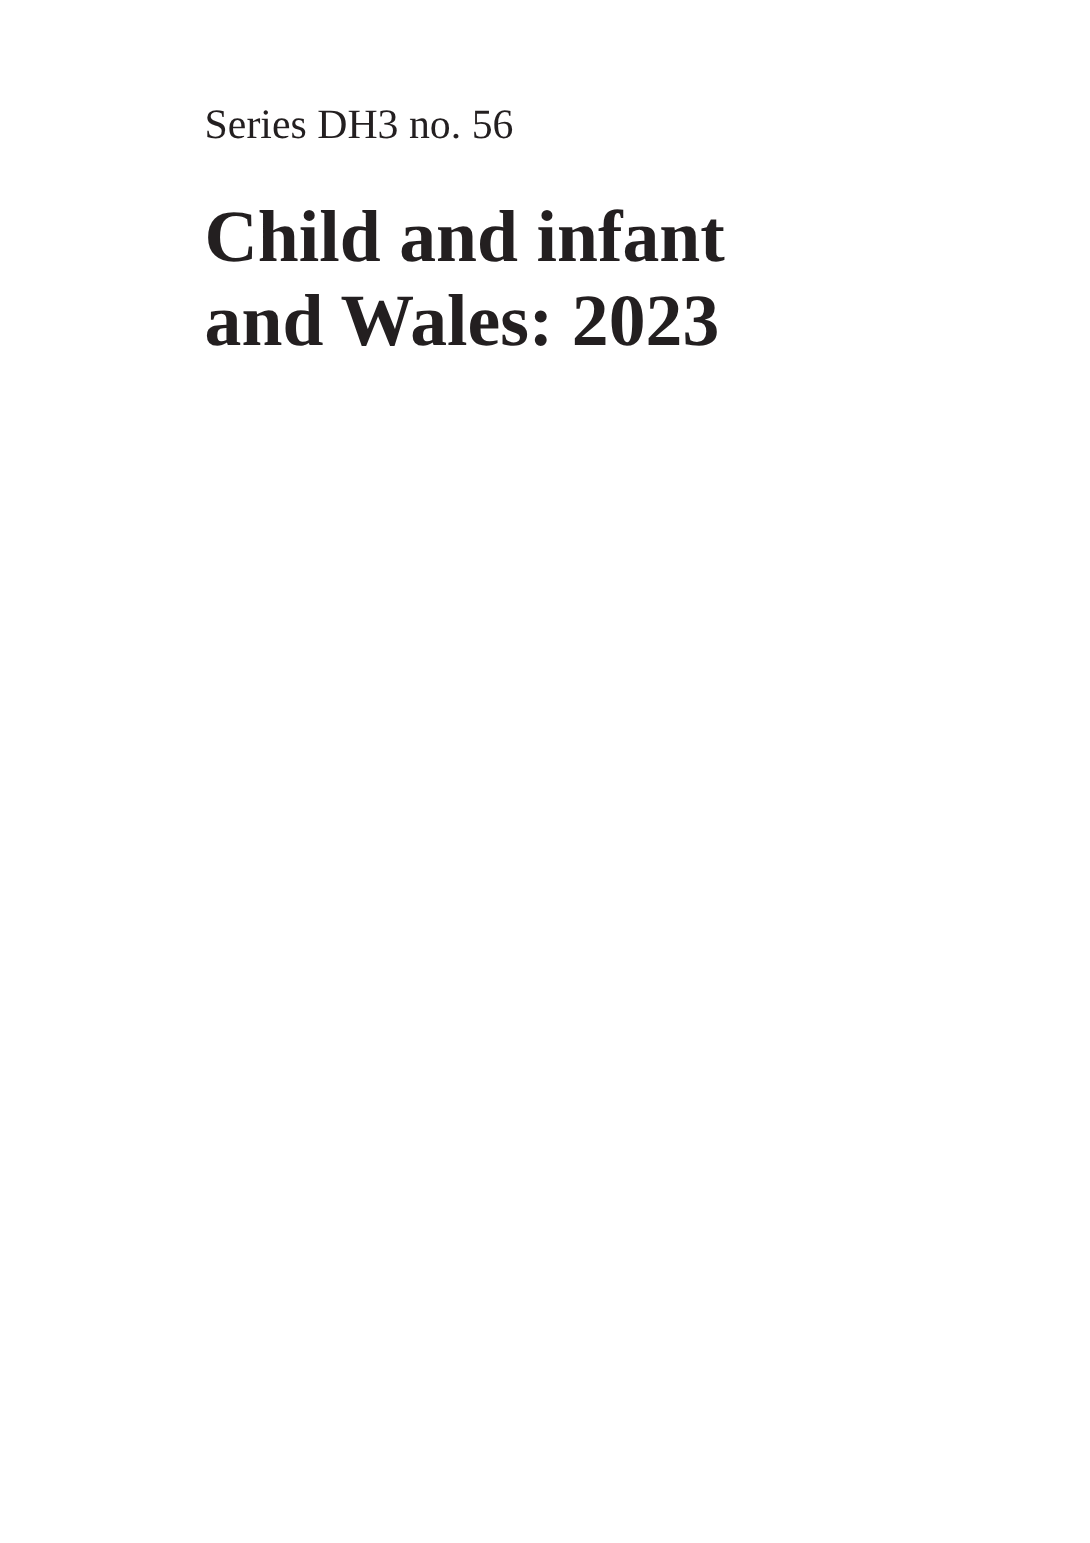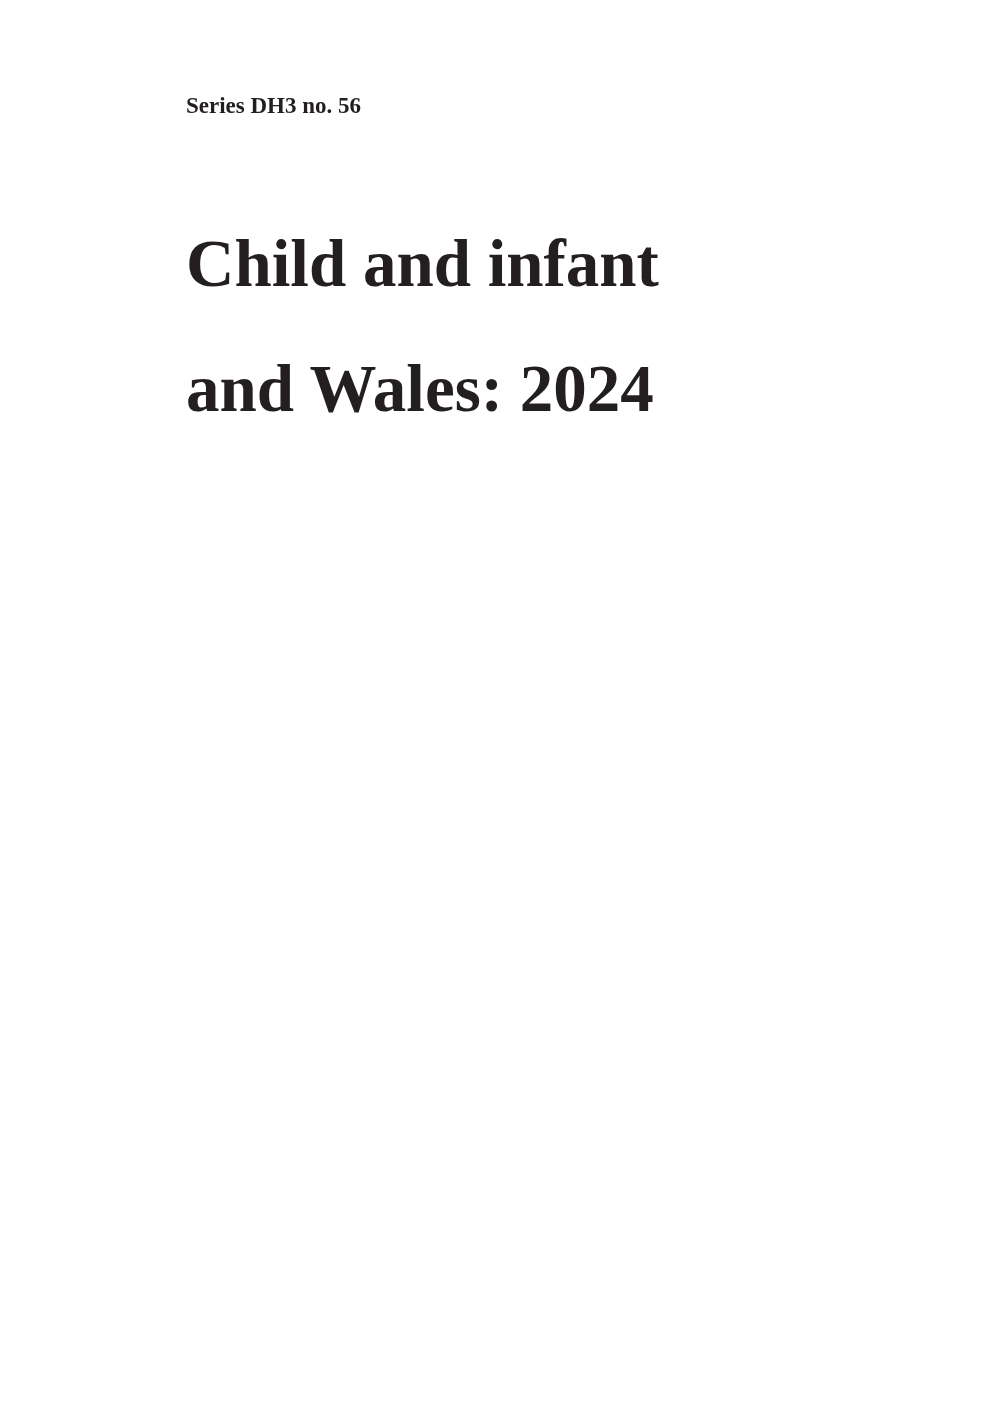--- a/index.html
+++ b/index.html
@@ -17,47 +17,46 @@
   .page {
     position: absolute;
     inset: 0;
     background: #ffffff;
   }
   .series-label {
     position: absolute;
     left: 186px;
     top: 94px;
     font-family: "Liberation Serif", "DejaVu Serif", serif;
-    font-weight: 700;
-    font-size: 23px;
+    font-weight: 400;
+    font-size: 38px;
     line-height: 1;
     color: #231f20;
     white-space: nowrap;
   }
   .doc-title {
     position: absolute;
     left: 186px;
     top: 177px;
     margin: 0;
     font-family: "Liberation Serif", "DejaVu Serif", serif;
     font-weight: 700;
     font-size: 67px;
     line-height: 77px;
     color: #231f20;
     letter-spacing: 0;
   }
   .doc-title .title-line {
     display: block;
     white-space: nowrap;
-    margin-top: 48px;
   }
 </style>
 </head>
 <body>
 
 <div class="page">
   <div class="series-label">Series DH3 no. 56</div>
 
   <h1 class="doc-title">
     <span class="title-line">Child and infant</span>
-    <span class="title-line">and Wales: 2024</span>
+    <span class="title-line">and Wales: 2023</span>
   </h1>
 </div>
 
 </body></html>

